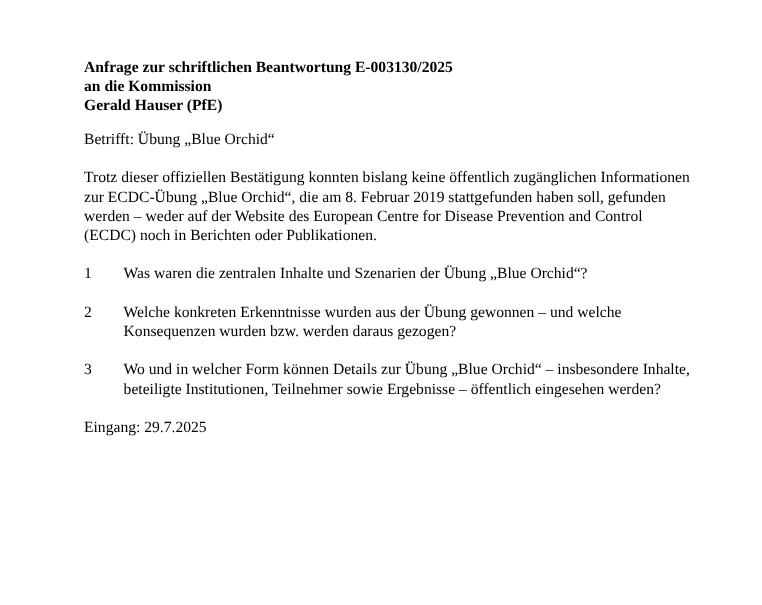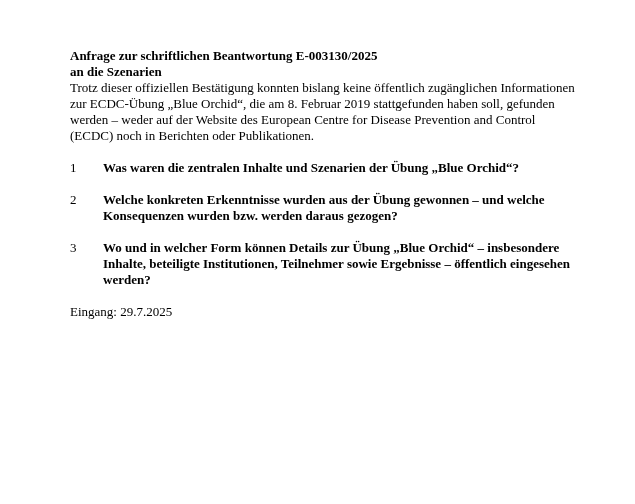--- a/index.html
+++ b/index.html
@@ -41,37 +41,38 @@
   }
   .question {
     display: flex;
     margin-bottom: 16px;
   }
   .q-num {
     flex: 0 0 33px;
   }
   .q-text {
     flex: 1 1 auto;
-    font-weight: bold;
   }
   .received {
     margin-top: 1px;
   }
 </style>
 </head>
 <body>
 
 <div class="page">
   <div class="doc-body">
 
     <div class="header-block">
       <p class="bold">Anfrage zur schriftlichen Beantwortung E-003130/2025</p>
-      <p class="bold">an die Szenarien</p>
+      <p class="bold">an die Kommission</p>
+      <p class="bold">Gerald Hauser (PfE)</p>
     </div>
 
+    <p class="para" style="margin-top:12px;">Betrifft: Übung „Blue Orchid“</p>
 
 
 
     <p class="para">Trotz dieser offiziellen Bestätigung konnten bislang keine öffentlich zugänglichen Informationen zur ECDC-Übung „Blue Orchid“, die am 8. Februar 2019 stattgefunden haben soll, gefunden werden – weder auf der Website des European Centre for Disease Prevention and Control (ECDC) noch in Berichten oder Publikationen.</p>
 
     <div class="question">
       <span class="q-num">1</span>
       <span class="q-text">Was waren die zentralen Inhalte und Szenarien der Übung „Blue Orchid“?</span>
     </div>
 

